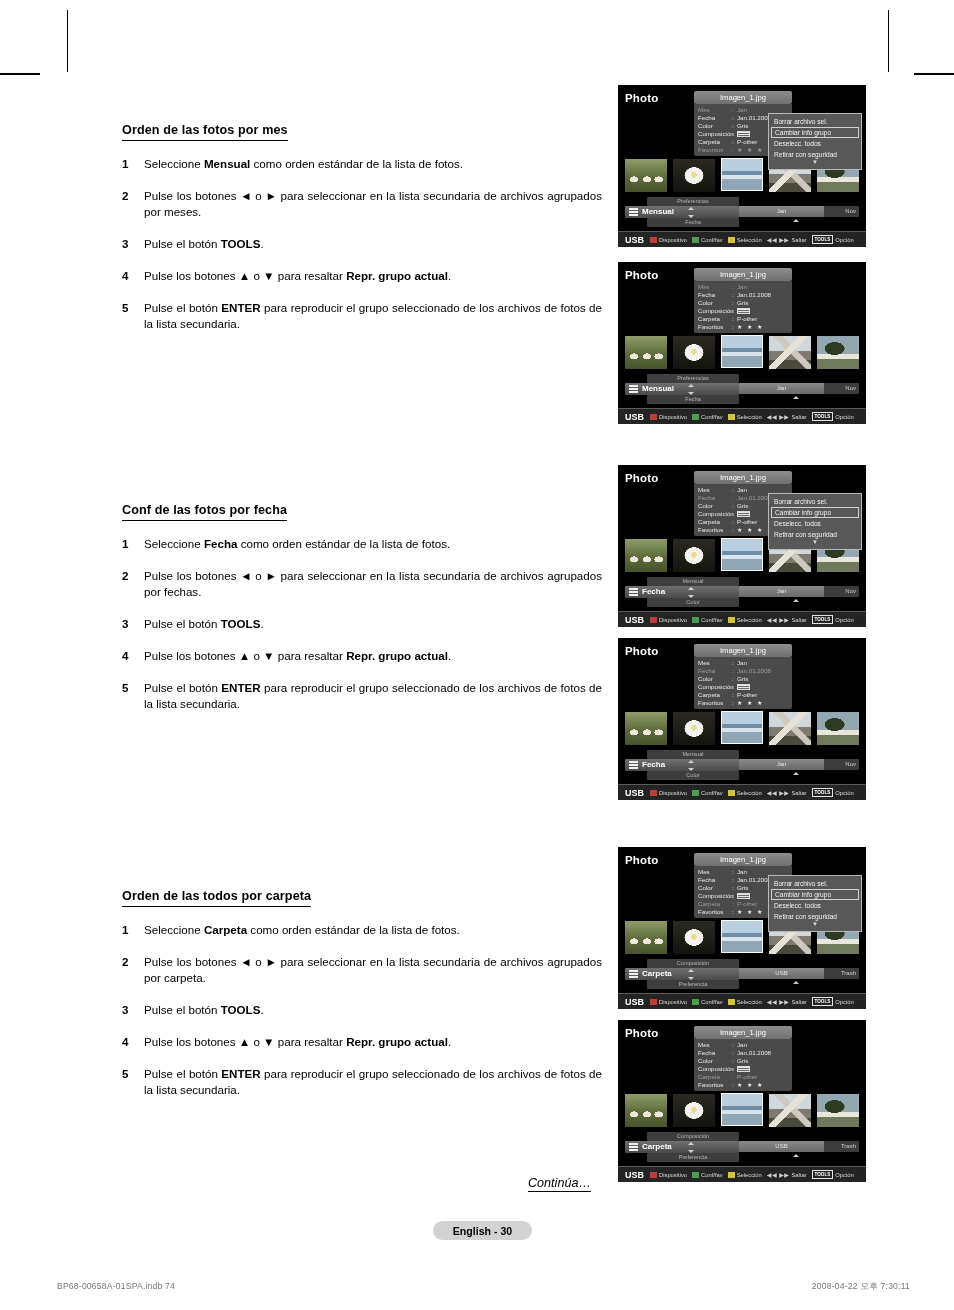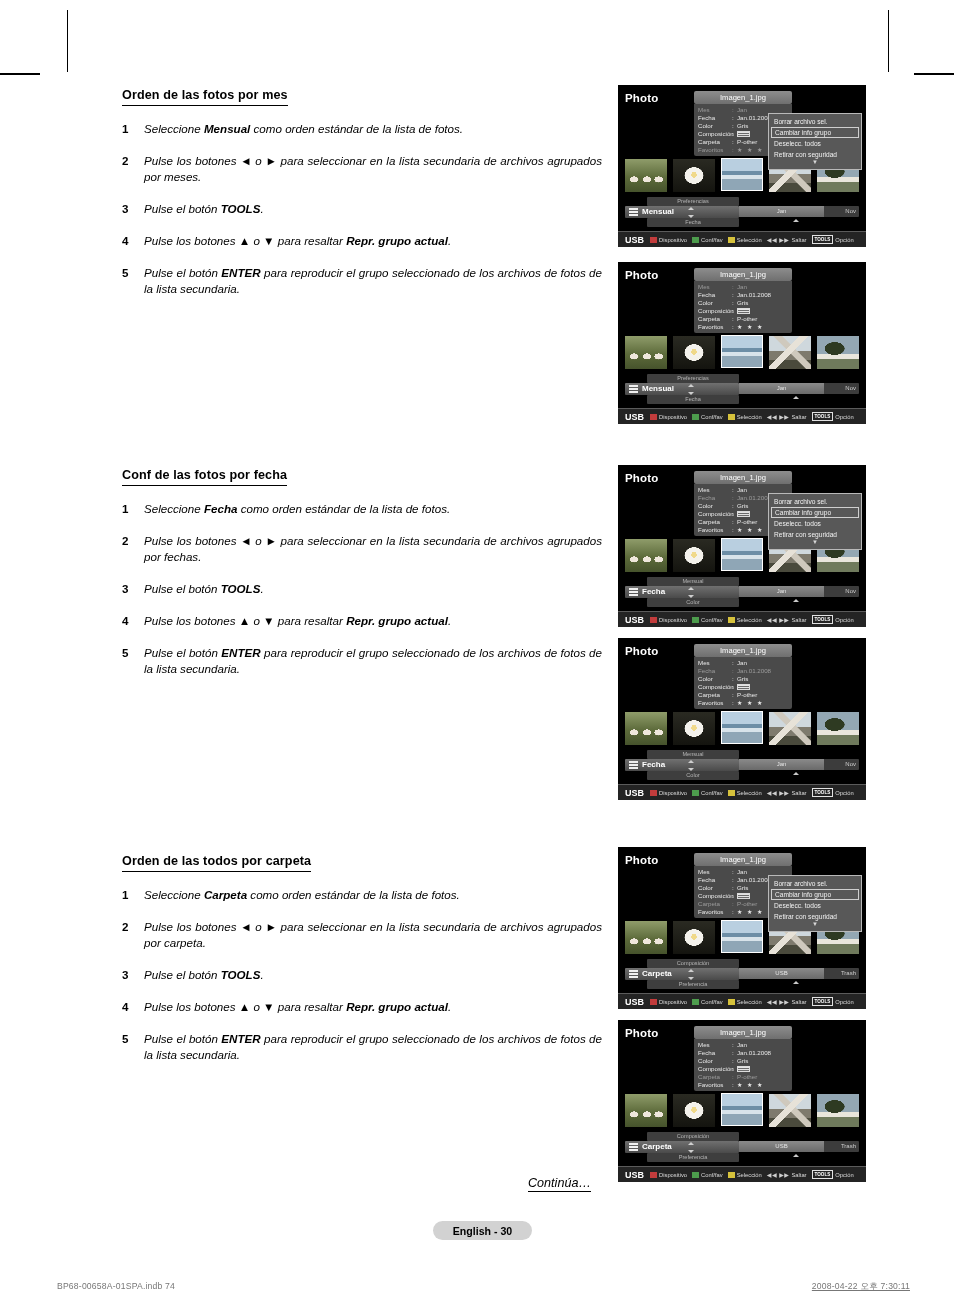--- a/index.html
+++ b/index.html
@@ -12,35 +12,35 @@
   }
   .page { position: relative; width: 954px; height: 1310px; }
 
   
   .crop { position: absolute; background: #000; }
   .crop.v { width: 1px; height: 62px; }
   .crop.h { height: 2px; width: 40px; }
 
   
   .content { position: absolute; left: 0; top: 0; width: 954px; height: 1310px; }
-  .textcol { position: absolute; left: 122px; width: 480px; }
+  .textcol { position: absolute; left: 122px; width: 480px; margin-top: 35px; }
 
   .sect-title {
     font-size: 12.6px; font-weight: bold; letter-spacing: .1px;
     border-bottom: 1.6px solid #000; display: inline-block;
     padding-bottom: 2px; margin-bottom: 15px; line-height: 1.1;
   }
   .step { display: flex; margin-bottom: 16px; }
   .step-num {
     width: 22px; flex: 0 0 22px; font-size: 11.6px; font-weight: bold;
     line-height: 16px;
   }
   .step-body {
     flex: 1; font-size: 11.6px; line-height: 16px;
-    text-align: justify; text-justify: inter-word; font-style: italic;
+    text-align: justify; text-justify: inter-word;
   }
   .step-body.nojust { text-align: left; }
   .step-body b { font-weight: bold; }
 
   
   .continua {
     position: absolute; left: 528px; top: 1176px;
     font-style: italic; font-size: 12.6px;
     border-bottom: 1px solid #000; padding-bottom: 1px;
   }
@@ -49,21 +49,21 @@
     width: 99px; height: 19px; border-radius: 10px;
     background: #d2d2d2; color: #000;
     font-size: 10.6px; font-weight: bold;
     display: flex; align-items: center; justify-content: center;
   }
   .footmeta {
     position: absolute; top: 1281px; font-size: 8.6px; color: #777;
     font-family: "Liberation Sans", sans-serif; letter-spacing: .2px;
   }
   .footmeta.left { left: 57px; }
-  .footmeta.right { right: 44px; text-decoration: underline; }
+  .footmeta.right { right: 44px; }
 
   
   .tv {
     position: absolute; width: 248px; height: 162px;
     background: #000; overflow: hidden;
     font-family: "Liberation Sans", sans-serif;
   }
   .tv-photo-label {
     position: absolute; left: 7px; top: 7px;
     color: #fff; font-size: 11.5px; font-weight: bold; letter-spacing: .2px;

